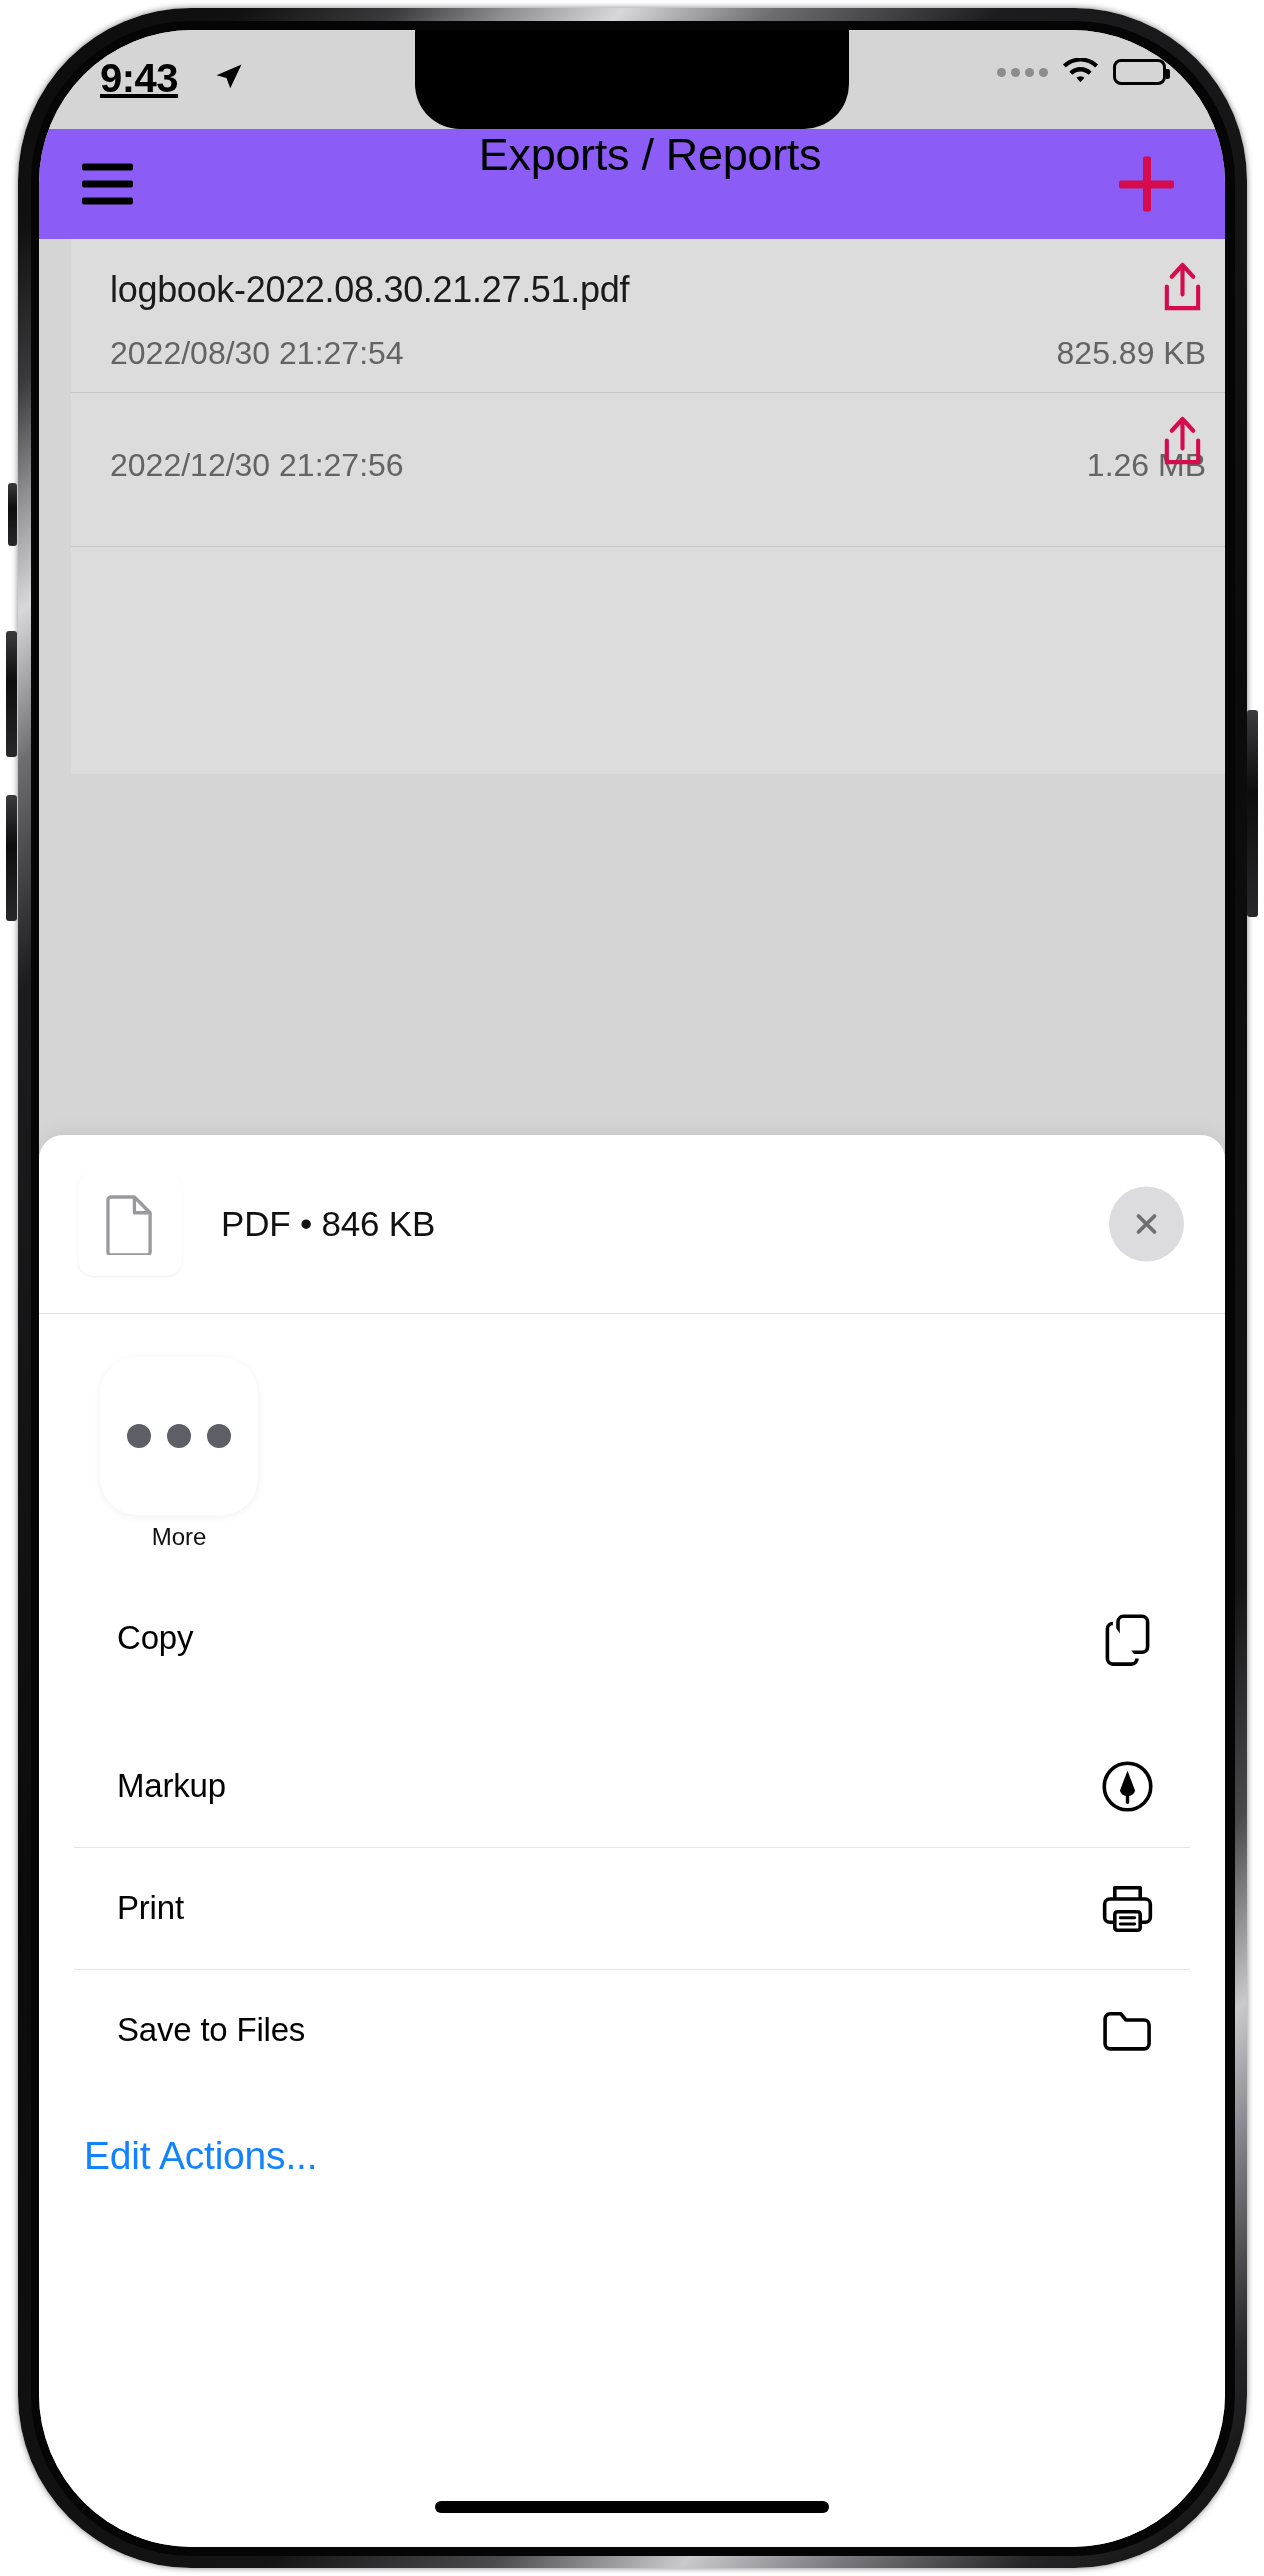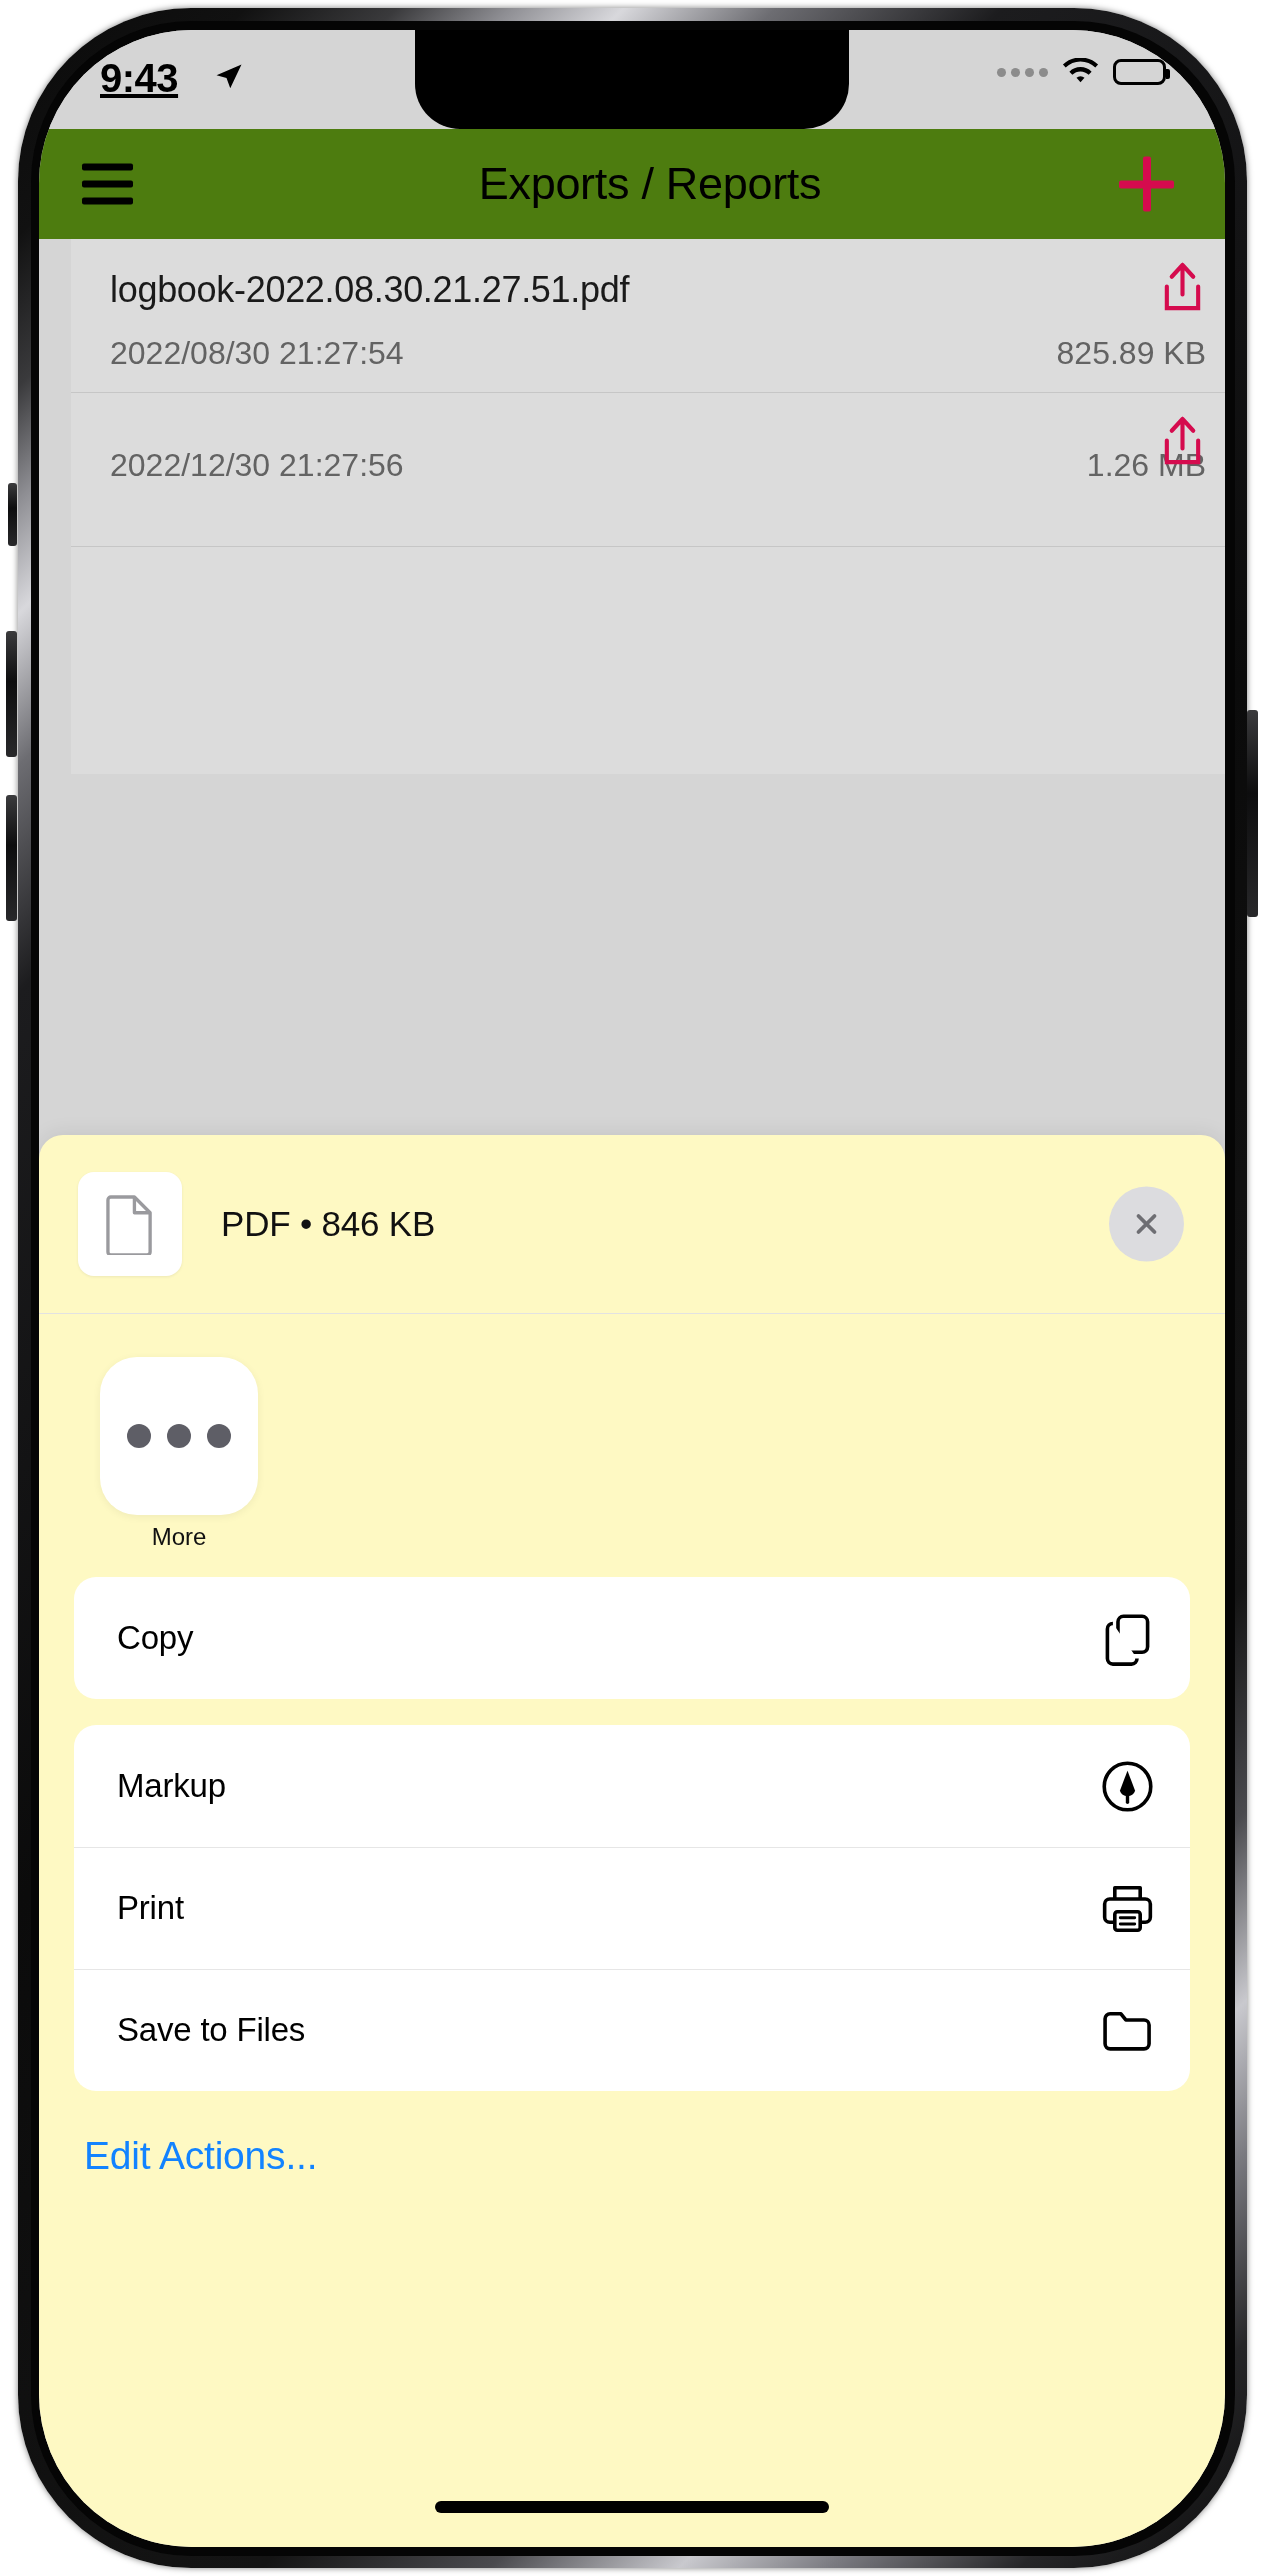--- a/index.html
+++ b/index.html
@@ -101,22 +101,22 @@
     content:''; position: absolute;
     right: -7px; top: 7px; width: 4px; height: 10px;
     background:#000; border-radius: 0 2px 2px 0;
   }
   #battery-fill { width: 100%; height: 100%; background:#000; border-radius: 3px; }
 
   
   #nav-bar {
     position: absolute; top: 99px; left: 0;
     width: 100%; height: 110px;
-    background: #4d7c0f;
-    display: flex; align-items: center;
+    background: #8b5cf6;
+    display: flex; align-items: flex-start;
     z-index: 20;
     padding-left: 36px;
   }
   #hamburger-btn {
     position: absolute; left: 43px; top: 50%;
     transform: translateY(-50%);
     width: 59px; height: 49px;
     display: flex; flex-direction: column; justify-content: center; gap: 10px;
     cursor: pointer;
   }
@@ -168,21 +168,21 @@
   .share-icon {
     position: absolute; right: 51px; top: 22px;
     width: 47px; height: 55px; cursor: pointer;
   }
 
   
   #share-sheet {
     position: absolute;
     left: 0; bottom: 0; width: 100%;
     height: 1412px;
-    background: #fef9c3;
+    background: #ffffff;
     border-top-left-radius: 24px;
     border-top-right-radius: 24px;
     z-index: 50;
     box-shadow: 0 -2px 20px rgba(0,0,0,.08);
   }
   #sheet-header {
     position: relative;
     height: 179px;
     display: flex; align-items: center;
     padding: 0 39px;

